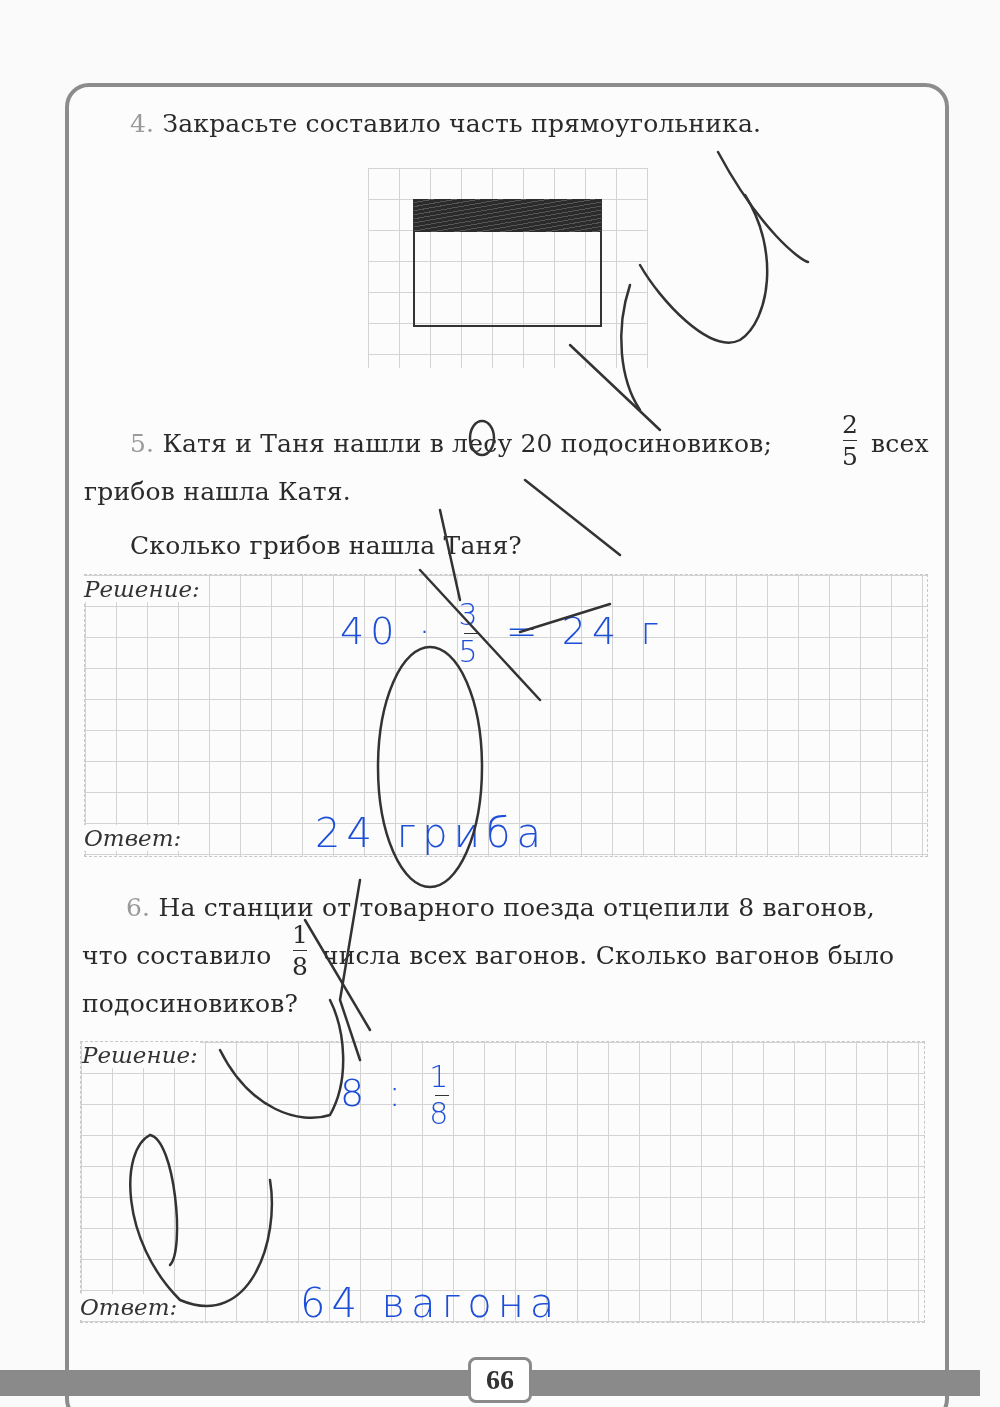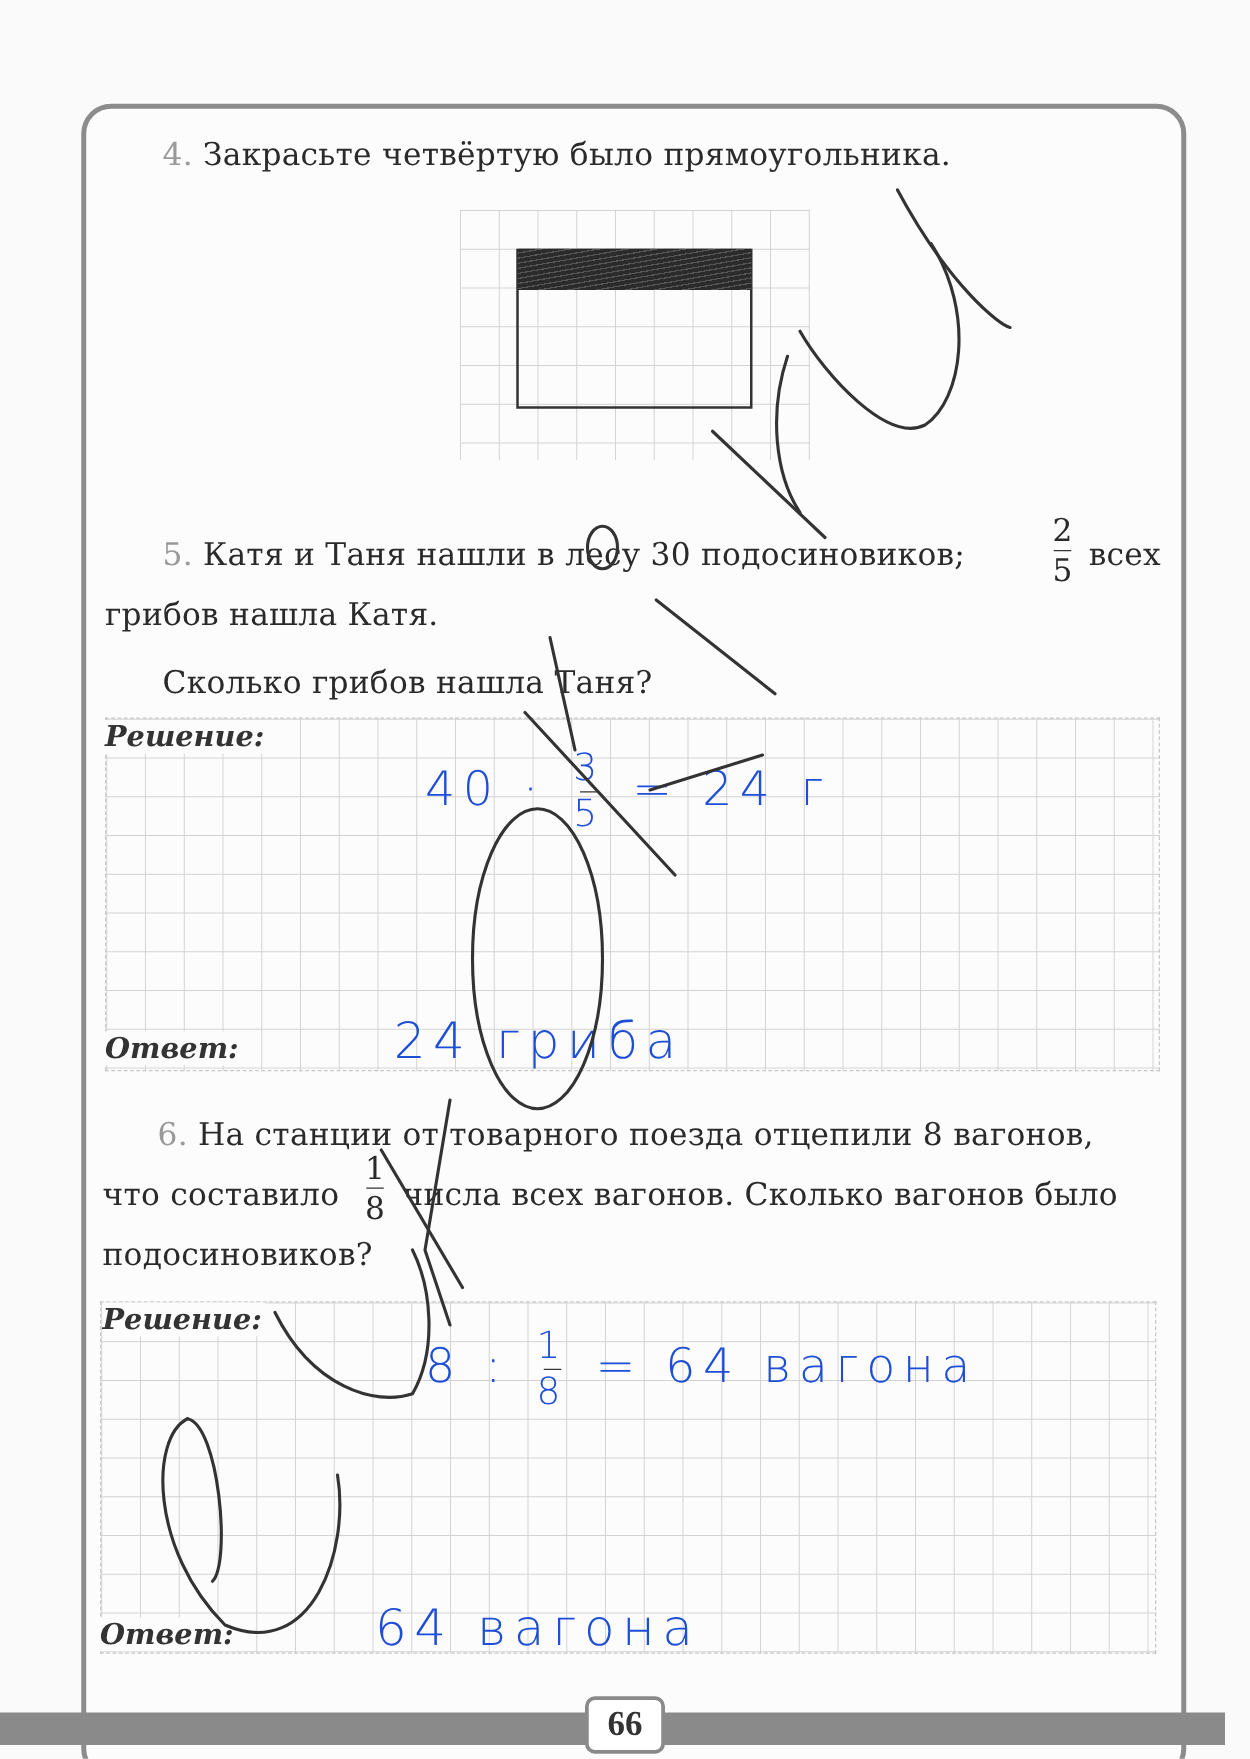--- a/index.html
+++ b/index.html
@@ -8,48 +8,48 @@
   .card { position:absolute; left:65px; top:83px; width:884px; height:1340px;
           border:4px solid #8c8c8c; border-radius:24px; background:#fcfcfc; box-sizing:border-box; }
   .task { position:absolute; font-size:25px; line-height:48px; color:#2a2a2a; letter-spacing:0.2px; }
   .num { color:#9a9a9a; }
   .grid { position:absolute; box-sizing:border-box;
           border:1px dashed #c8c8c8;
           background-image:
             linear-gradient(to right, #d3d3d3 1px, transparent 1px),
             linear-gradient(to bottom, #d3d3d3 1px, transparent 1px);
           background-size:31px 31px; }
-  .lbl { position:absolute; font-style:italic; font-size:23px; color:#333; background:#fcfcfc; padding-right:2px;font-weight:bold; }
+  .lbl { position:absolute; font-style:italic; font-size:23px; color:#333; background:#fcfcfc; padding-right:2px; }
   .hand { position:absolute; font-family:"DejaVu Sans", sans-serif; color:#1d4ed8; font-weight:300; font-size:38px; letter-spacing:6px; }
   .frac { display:inline-flex; flex-direction:column; align-items:center; vertical-align:middle; line-height:1; font-size:23px; margin:0 4px; }
   .frac .bar { width:14px; border-top:1.5px solid #333; margin:3px 0; }
   .rect { position:absolute; border:2px solid #333; box-sizing:border-box; }
   .shade { position:absolute; background:repeating-linear-gradient(170deg,#2b2b2b 0 3px,#555 3px 4px); }
   .strip { position:absolute; left:0; top:1370px; width:980px; height:26px; background:#8a8a8a; }
   .pagenum { position:absolute; left:468px; top:1357px; width:64px; height:46px; border:3px solid #8a8a8a; border-radius:8px;
              background:#fff; box-sizing:border-box; font-family:Liberation Serif, serif; font-weight:bold; font-size:28px;
              display:flex; align-items:center; justify-content:center; color:#333; }
   svg.scribbles { position:absolute; left:0; top:0; }
 </style>
 </head>
 <body>
 
 <div class="card"></div>
 
 <div class="task" style="left:130px;top:100px;">
   <span class="num">4.</span>
-  <span>Закрасьте четвёртую было прямоугольника.</span>
+  <span>Закрасьте составило часть прямоугольника.</span>
 </div>
 <div class="grid" style="left:368px;top:168px;width:280px;height:200px;border:none;"></div>
 <div class="rect" style="left:413px;top:199px;width:189px;height:128px;"></div>
 <div class="shade" style="left:414px;top:199px;width:187px;height:33px;"></div>
 
 <div class="task" style="left:130px;top:420px;width:800px;">
   <span class="num">5.</span>
-  <span>Катя и Таня нашли в лесу 30 подосиновиков;</span>
+  <span>Катя и Таня нашли в лесу 20 подосиновиков;</span>
 </div>
 <div class="frac" style="position:absolute;left:838px;top:412px;font-size:25px;">
   <span>2</span>
   <span class="bar"></span>
   <span>5</span>
 </div>
 <div class="task" style="left:871px;top:420px;text-align:center;">всех</div>
 <div class="task" style="left:84px;top:468px;">грибов нашла Катя.</div>
 <div class="task" style="left:130px;top:522px;">Сколько грибов нашла Таня?</div>
 
@@ -82,21 +82,20 @@
 
 <div class="grid" style="left:80px;top:1041px;width:845px;height:282px;"></div>
 <div class="lbl" style="left:82px;top:1042px;">Решение:</div>
 <div class="hand" style="left:340px;top:1062px;">
   <span>8 :</span>
   <span class="frac" style="font-size:30px;">
     <span>1</span>
     <span class="bar"></span>
     <span>8</span>
   </span>
-  <span>= 64 вагона</span>
 </div>
 <div class="lbl" style="left:80px;top:1294px;">Ответ:</div>
 <div class="hand" style="left:300px;top:1280px;font-size:40px;text-align:center;">64 вагона</div>
 
 <svg class="scribbles" width="1000" height="1407">
   <g fill="none" stroke="#333" stroke-width="2.5" stroke-linecap="round">
     <path d="M718 152 C760 230 800 260 808 262"></path>
     <path d="M745 195 C780 250 770 320 740 340 C710 355 660 300 640 265"></path>
     <path d="M630 285 C615 330 620 380 640 410"></path>
     <path d="M570 345 L660 430"></path>

